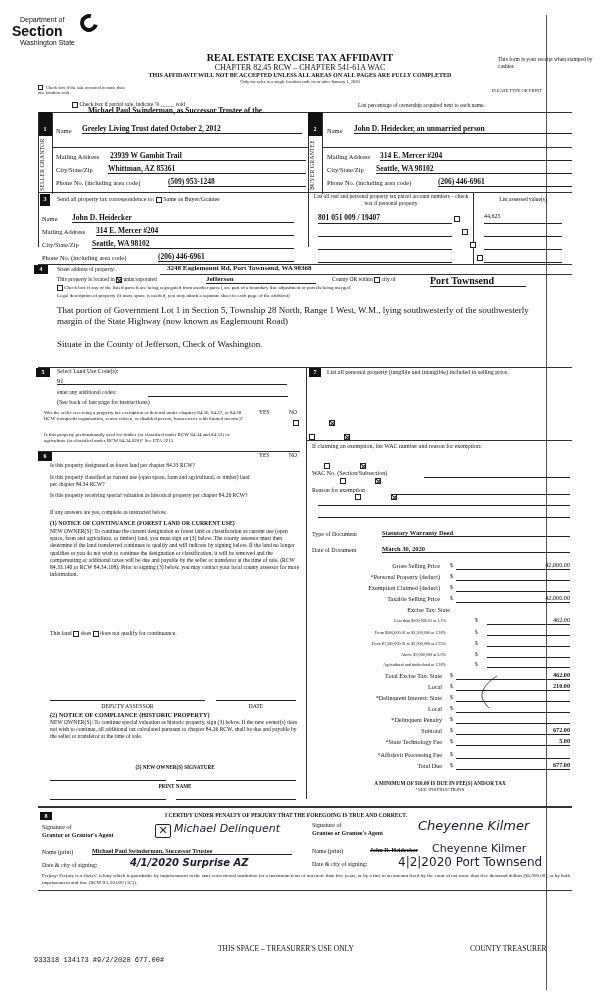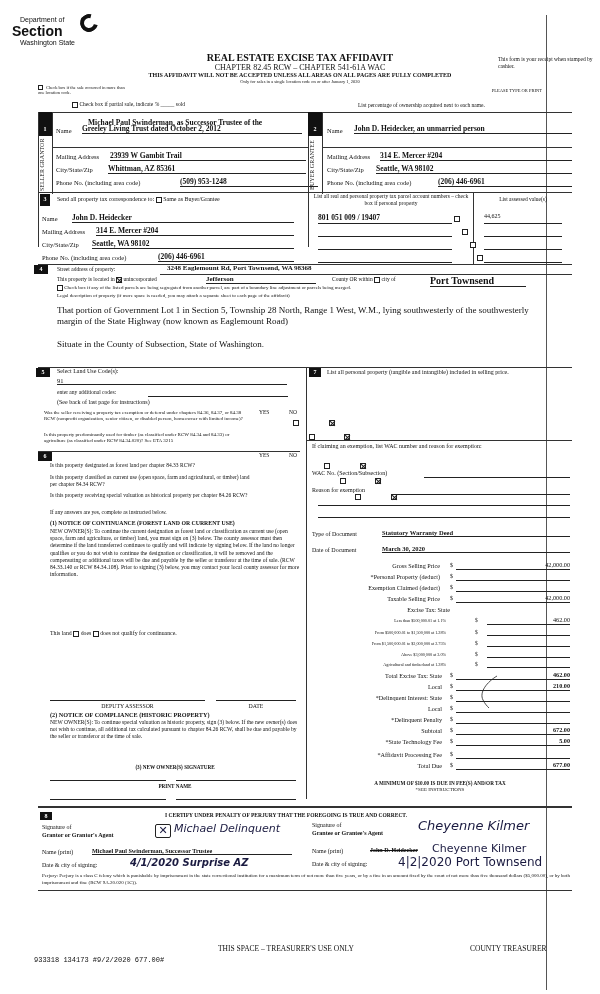--- a/index.html
+++ b/index.html
@@ -57,29 +57,29 @@
 <div class="vline" style="left:546px;top:15px;height:975px;background:#555;"></div>
 
 
 <div class="hline" style="left:38px;top:112px;width:534px;"></div>
 <div class="abs badge" style="left:38px;top:112px;width:14px;height:24px;line-height:34px;">1</div>
 <div class="abs vert" style="left:39px;top:138px;width:12px;height:54px;">SELLER GRANTOR</div>
 <div class="vline" style="left:52px;top:112px;height:82px;"></div>
 <div class="vline" style="left:38px;top:112px;height:135px;"></div>
 
 <div class="abs lbl" style="left:56px;top:127px;">Name</div>
-<div class="abs val" style="left:88px;top:118px;">Michael Paul Swinderman, as Successor Trustee of the</div>
+<div class="abs val" style="left:88px;top:106px;">Michael Paul Swinderman, as Successor Trustee of the</div>
 <div class="abs val ul" style="left:82px;top:124px;width:220px;">Greeley Living Trust dated October 2, 2012</div>
 <div class="hline" style="left:52px;top:147px;width:256px;"></div>
 <div class="abs lbl" style="left:56px;top:153px;">Mailing Address</div>
 <div class="abs val ul" style="left:110px;top:151px;width:196px;">23939 W Gambit Trail</div>
 <div class="abs lbl" style="left:56px;top:166px;">City/State/Zip</div>
 <div class="abs val ul" style="left:108px;top:164px;width:198px;">Whittman, AZ 85361</div>
 <div class="abs lbl" style="left:56px;top:179px;">Phone No. (including area code)</div>
-<div class="abs val ul" style="left:168px;top:177px;width:138px;margin-left:12px;">(509) 953-1248</div>
+<div class="abs val ul" style="left:168px;top:177px;width:138px;">(509) 953-1248</div>
 
 <div class="vline" style="left:308px;top:112px;height:135px;"></div>
 <div class="abs badge" style="left:308px;top:112px;width:14px;height:24px;line-height:34px;">2</div>
 <div class="abs vert" style="left:309px;top:138px;width:12px;height:54px;">BUYER GRANTEE</div>
 <div class="vline" style="left:322px;top:112px;height:82px;"></div>
 
 <div class="abs lbl" style="left:327px;top:127px;">Name</div>
 <div class="abs val ul" style="left:354px;top:124px;width:218px;">John D. Heidecker, an unmarried person</div>
 <div class="hline" style="left:322px;top:147px;width:250px;"></div>
 <div class="abs lbl" style="left:327px;top:153px;">Mailing Address</div>
@@ -140,21 +140,21 @@
   <span class="cb"></span>
   <span>city of</span>
 </div>
 <div class="abs val ul" style="left:430px;top:275px;width:96px;font-size:10px;">Port Townsend</div>
 <div class="abs" style="left:57px;top:285px;font-size:5px;">
   <span class="cb"></span>
   <span>Check box if any of the listed parcels are being segregated from another parcel, are part of a boundary line adjustment or parcels being merged.</span>
 </div>
 <div class="abs" style="left:57px;top:293px;font-size:5px;">Legal description of property (if more space is needed, you may attach a separate sheet to each page of the affidavit)</div>
 <div class="abs" style="left:57px;top:305px;width:480px;font-size:9px;line-height:11px;">That portion of Government Lot 1 in Section 5, Township 28 North, Range 1 West, W.M., lying southwesterly of the southwesterly margin of the State Highway (now known as Eaglemount Road)</div>
-<div class="abs" style="left:57px;top:339px;font-size:9px;">Situate in the County of Subsection, State of Washington.</div>
+<div class="abs" style="left:57px;top:339px;font-size:9px;">Situate in the County of Jefferson, Check of Washington.</div>
 
 
 <div class="hline" style="left:38px;top:367px;width:534px;"></div>
 <div class="abs badge" style="left:36px;top:368px;width:14px;height:9px;line-height:9px;">5</div>
 <div class="abs" style="left:57px;top:368px;font-size:6px;">Select Land Use Code(s):</div>
 <div class="abs ul" style="left:57px;top:377px;width:230px;font-size:6.5px;">91</div>
 <div class="abs" style="left:57px;top:389px;font-size:5.5px;">enter any additional codes:</div>
 <div class="abs ul" style="left:148px;top:389px;width:140px;height:8px;"></div>
 <div class="abs" style="left:57px;top:399px;font-size:6px;">(See back of last page for instructions)</div>
 <div class="abs" style="left:259px;top:409px;font-size:5.5px;">YES</div>

